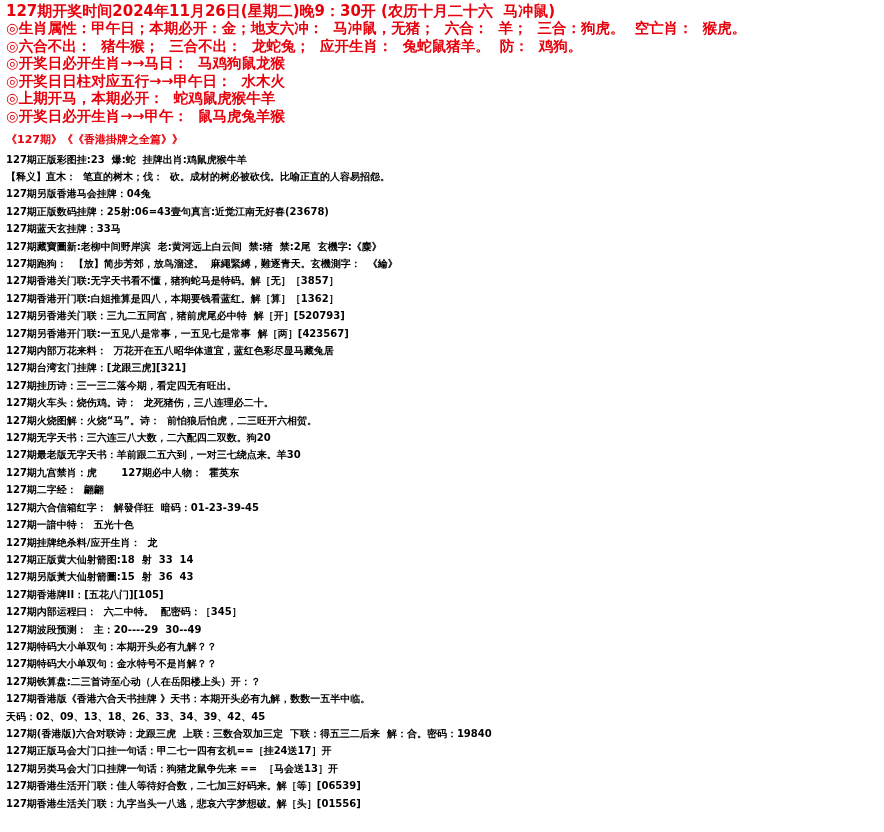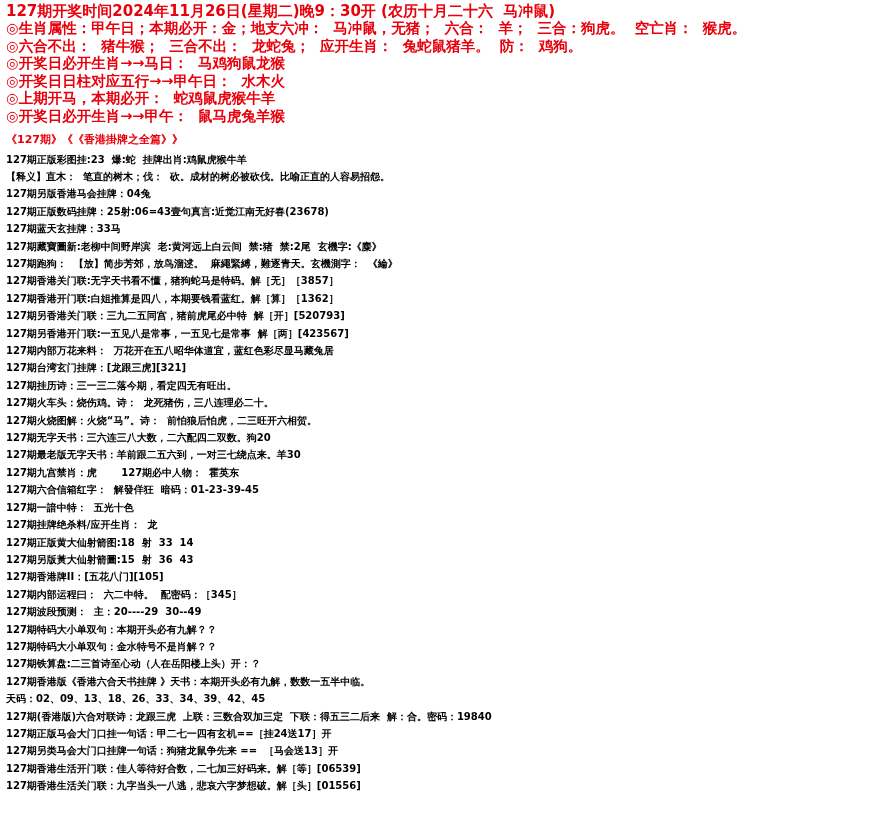--- a/index.html
+++ b/index.html
@@ -88,20 +88,21 @@
   <div class="body-line">127期另香港关门联：三九二五同宫，猪前虎尾必中特  解［开］[520793]</div>
   <div class="body-line">127期另香港开门联:一五见八是常事，一五见七是常事  解［两］[423567]</div>
   <div class="body-line">127期内部万花来料：  万花开在五八昭华体道宜，蓝红色彩尽显马藏兔居</div>
   <div class="body-line">127期台湾玄门挂牌：[龙跟三虎][321]</div>
   <div class="body-line">127期挂历诗：三一三二落今期，看定四无有旺出。</div>
   <div class="body-line">127期火车头：烧伤鸡。诗：  龙死猪伤，三八连理必二十。</div>
   <div class="body-line">127期火烧图解：火烧“马”。诗：  前怕狼后怕虎，二三旺开六相贺。</div>
   <div class="body-line">127期无字天书：三六连三八大数，二六配四二双数。狗20</div>
   <div class="body-line">127期最老版无字天书：羊前跟二五六到，一对三七绕点来。羊30</div>
   <div class="body-line">127期九宫禁肖：虎       127期必中人物：  霍英东</div>
+  <div class="body-line">127期二字经：  翩翩</div>
   <div class="body-line">127期六合信箱红字：  解發佯狂  暗码：01-23-39-45</div>
   <div class="body-line">127期一諳中特：  五光十色</div>
   <div class="body-line">127期挂牌绝杀料/应开生肖：  龙</div>
   <div class="body-line">127期正版黄大仙射箭图:18  射  33  14</div>
   <div class="body-line">127期另版黃大仙射箭圖:15  射  36  43</div>
   <div class="body-line">127期香港牌II：[五花八门][105]</div>
   <div class="body-line">127期内部运程曰：  六二中特。  配密码：［345］</div>
   <div class="body-line">127期波段预测：  主：20----29  30--49</div>
   <div class="body-line">127期特码大小单双句：本期开头必有九解？？</div>
   <div class="body-line">127期特码大小单双句：金水特号不是肖解？？</div>

